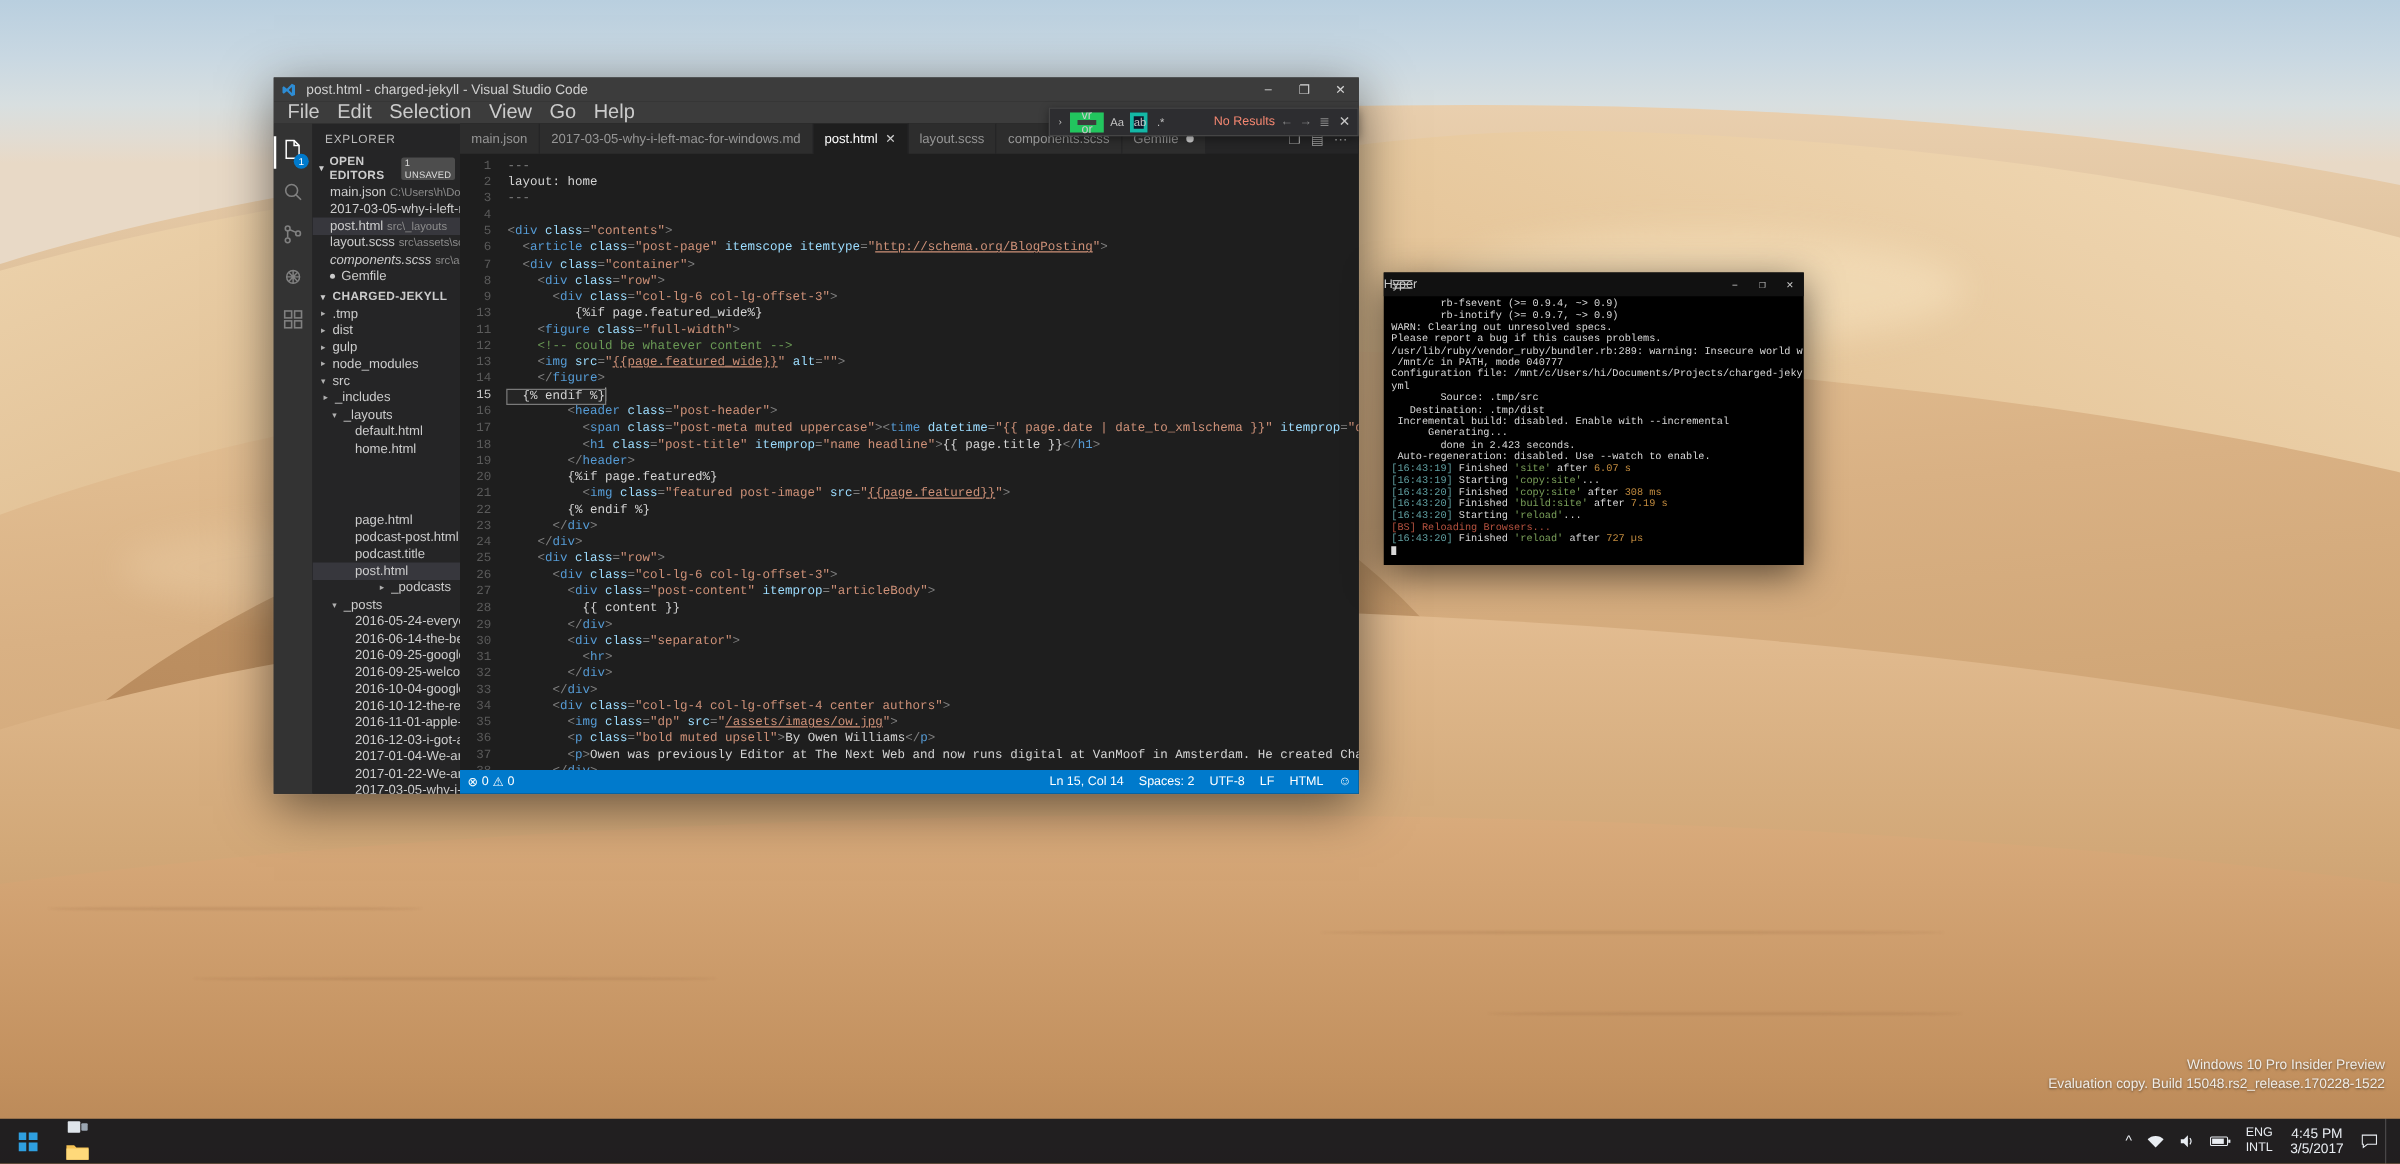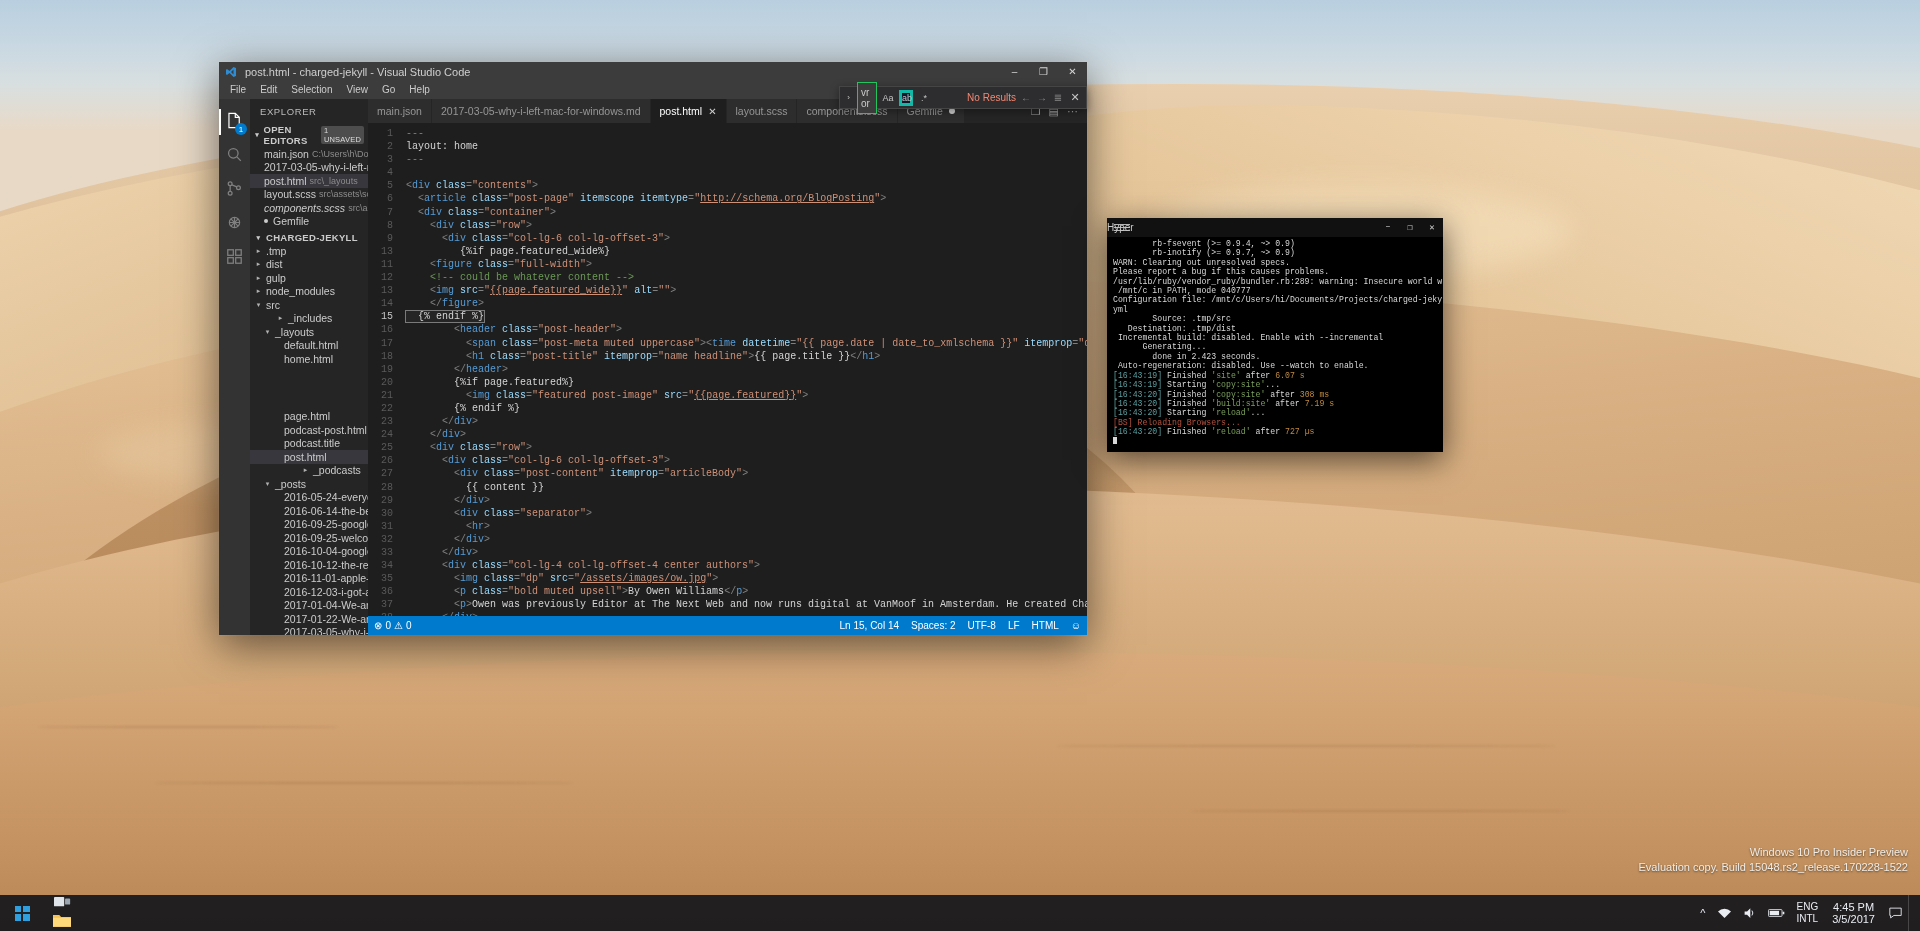--- a/index.html
+++ b/index.html
@@ -118,21 +118,21 @@
     height:19px; background:#3c3c3c; display:flex; align-items:center;
     color:#cfcfcf; font-size:11px; position:relative; flex:none;
   }
   #vs-logo { width:18px; display:flex; align-items:center; justify-content:center; margin-left:3px;}
   #vs-title-text { margin-left:5px; white-space:nowrap; }
   .wbtns { margin-left:auto; display:flex; height:19px; }
   .wbtn { width:29px; display:flex; align-items:center; justify-content:center;
     color:#d4d4d4; font-size:10px; }
   #vs-menu {
     height:18px; background:#3c3c3c; display:flex; align-items:center;
-    padding-left:4px; color:#cccccc; font-size:10px; flex:none;
+    padding-left:4px; color:#cccccc; font-size:16px; flex:none;
   }
   #vs-menu span { padding:0 7px; line-height:18px; }
   #vs-body { flex:1; display:flex; min-height:0; }
 
   #activitybar {
     width:31px; background:#333333; display:flex; flex-direction:column;
     align-items:center; padding-top:6px; flex:none;
   }
   .act {
     width:31px; height:34px; display:flex; align-items:center; justify-content:center;
@@ -188,22 +188,22 @@
     padding:0 9px; color:#a0a0a0; font-size:11px;}
 
   #findwidget {
     position:absolute; right:0; top:24px; height:23px; background:#2d2d30;
     border:1px solid #454545; display:flex; align-items:center; gap:4px;
     padding:0 4px; z-index:20; width:248px;
     box-shadow:0 2px 8px rgba(0,0,0,.4);
   }
   #findwidget .fchev { color:#c5c5c5; font-size:8px; width:9px; text-align:center;}
   #find-input {
-    flex:1; background:#3c3c3c; border:1px solid #22c55e; color:#cccccc;
-    font-size:10px; height:32px; padding:0 3px;
+    flex:1; background:#3c3c3c; border:6px solid #22c55e; color:#cccccc;
+    font-size:10px; height:16px; padding:0 3px;
     font-family:"Liberation Sans", sans-serif;
     display:flex; align-items:center;
   }
   .fopt { color:#c5c5c5; font-size:9px; width:14px; text-align:center; }
   .fopt.on { background:#0f172a; border:3px solid #14b8a6; }
   #noresults { color:#f48771; font-size:10px; white-space:nowrap;margin-left:32px; }
   .farrow { color:#8a8a8a; font-size:10px; width:12px; text-align:center; }
   #find-close { color:#c5c5c5; font-size:11px; width:14px; text-align:center;}
 
   #code {
@@ -402,21 +402,21 @@
             <span class="nm">gulp</span>
           </div>
           <div class="frow" style="padding-left: 4px;">
             <span class="twisty">▸</span>
             <span class="nm">node_modules</span>
           </div>
           <div class="frow" style="padding-left: 4px;">
             <span class="twisty">▾</span>
             <span class="nm">src</span>
           </div>
-          <div class="frow" style="padding-left: 26px;">
+          <div class="frow" style="padding-left: 6px;">
             <span class="twisty">▸</span>
             <span class="nm">_includes</span>
           </div>
           <div class="frow" style="padding-left: 13px;">
             <span class="twisty">▾</span>
             <span class="nm">_layouts</span>
           </div>
           <div class="frow" style="padding-left: 22px;">
             <span class="twisty"></span>
             <span class="nm">default.html</span>

